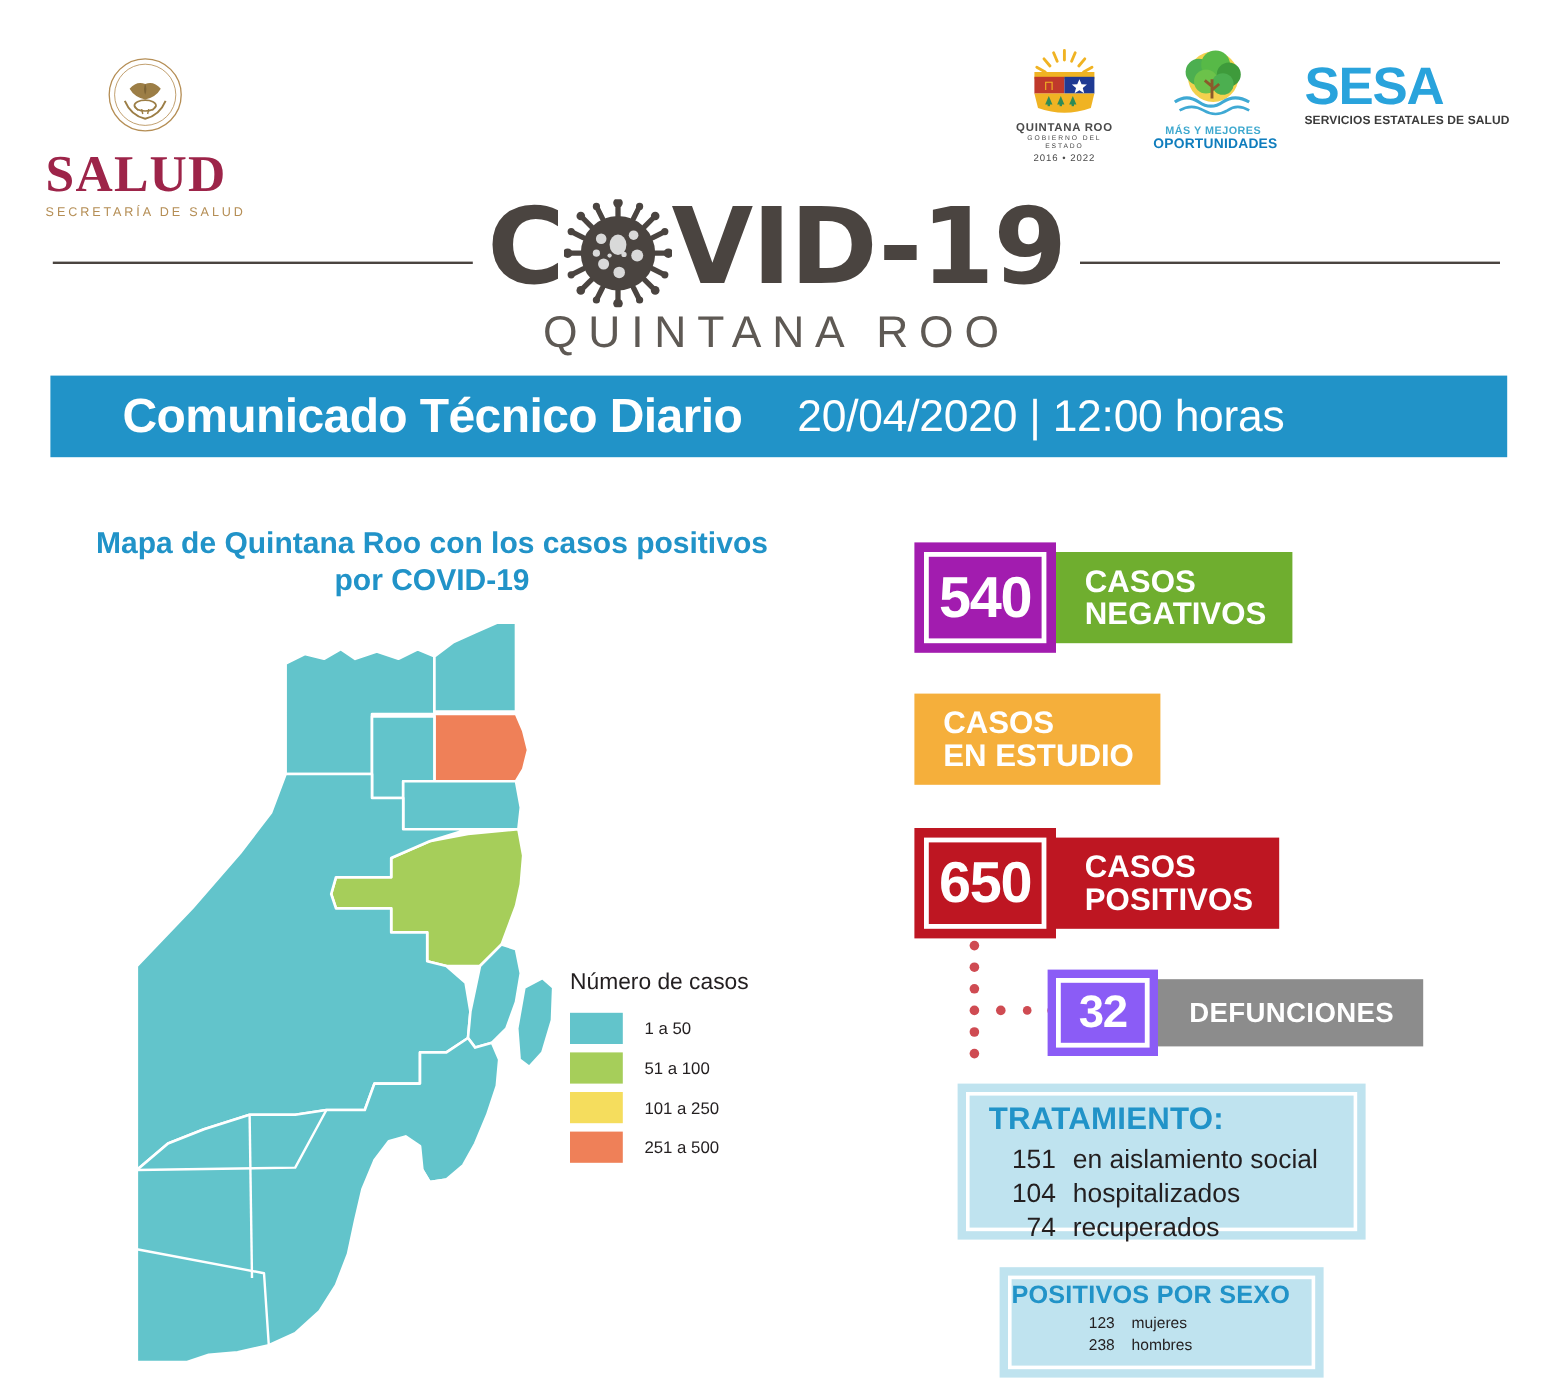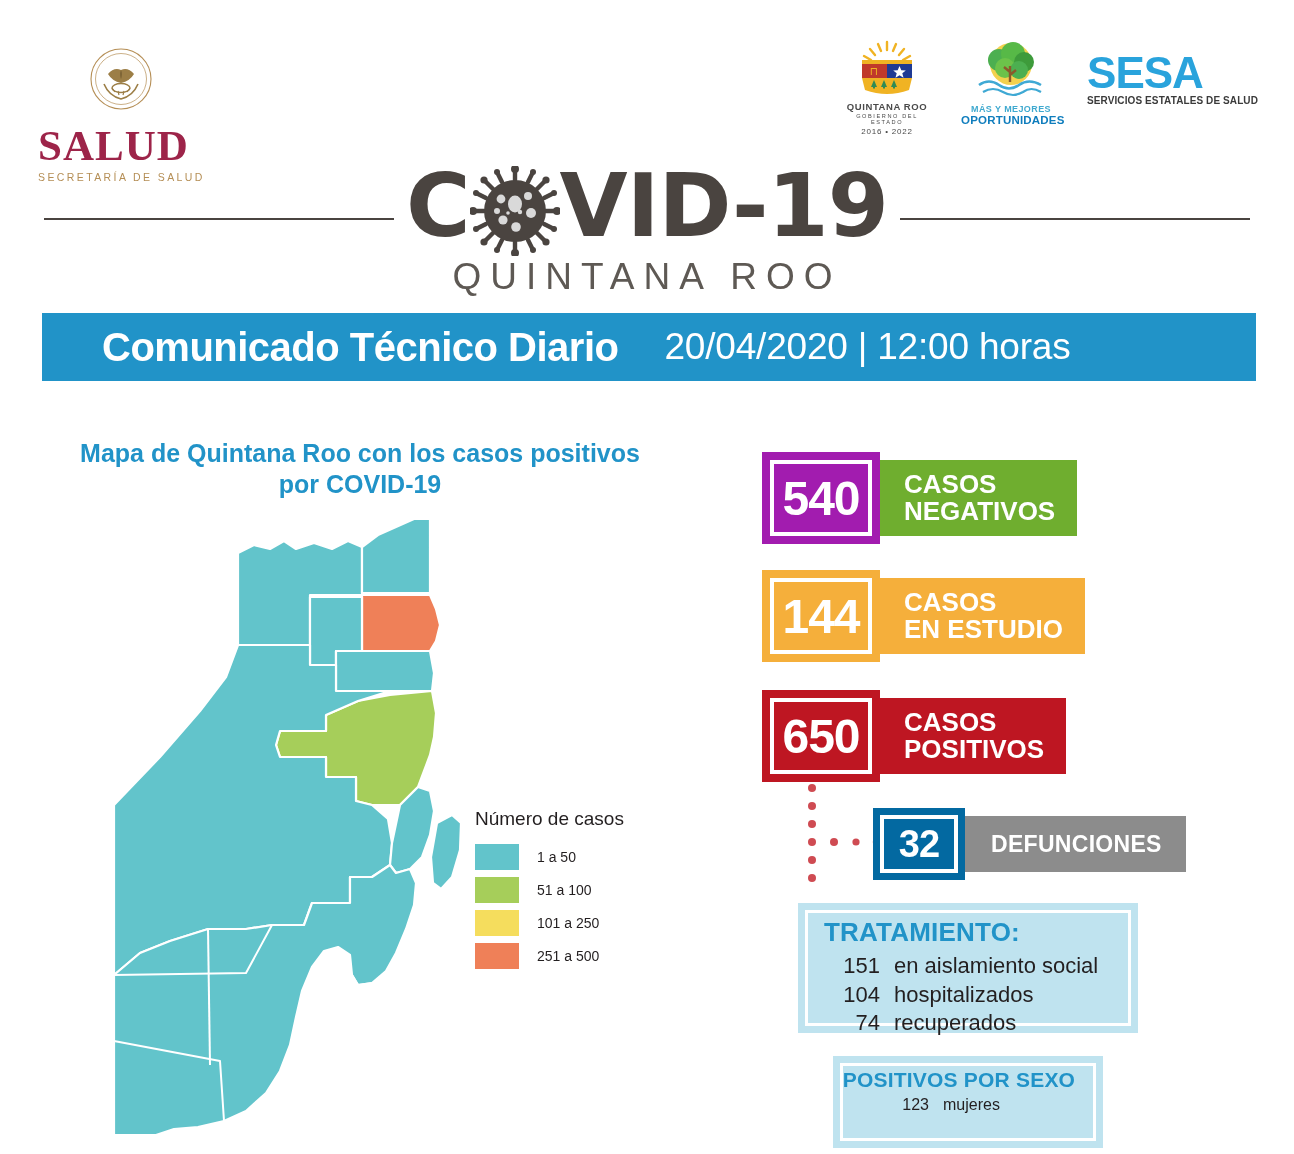--- a/index.html
+++ b/index.html
@@ -243,21 +243,21 @@
 
   #stat-positivos { left: 762px; top: 690px; }
   #stat-positivos .stat-num { width: 118px; height: 92px; background: #BE1622; }
   #stat-positivos .stat-num span { font-size: 48px; }
   #stat-positivos .stat-label {
     background: #BE1622; height: 76px; margin-top: 8px;
     padding: 0 22px 0 24px; font-size: 26px;
   }
 
   #stat-defunciones { left: 873px; top: 808px; }
-  #stat-defunciones .stat-num { width: 92px; height: 72px; background: #0369a1; }
+  #stat-defunciones .stat-num { width: 92px; height: 72px; background: #8b5cf6; }
   #stat-defunciones .stat-num span { font-size: 38px; }
   #stat-defunciones .stat-label {
     background: #8C8C8C; height: 56px; margin-top: 8px;
     padding: 0 24px 0 26px; font-size: 23px; letter-spacing: 0.3px;
   }
   #stat-defunciones .stat-num .inner-border { left: 7px; top: 7px; right: 7px; bottom: 7px; border-width: 4px; }
 
   
   .connector { position: absolute; left: 806px; top: 782px; width: 110px; height: 110px; }
 
@@ -283,21 +283,21 @@
     letter-spacing: 0.2px;
     margin-bottom: 4px;
   }
   .tline { display: flex; align-items: baseline; font-size: 22px; color: #231f20; line-height: 1.3; }
   .tline .tnum { width: 56px; text-align: right; flex: none; }
   .tline .ttext { margin-left: 14px; }
 
   #panel-sexo { left: 833px; top: 1056px; width: 270px; height: 92px; }
   #panel-sexo .panel-content { padding: 12px 18px 0 0; text-align: center; }
   #panel-sexo .panel-heading { font-size: 21px; margin-bottom: 2px; }
-  .sline { display: flex; align-items: baseline; font-size: 16px; color: #231f20; line-height: 1.35; justify-content: center; }
+  .sline { display: flex; align-items: baseline; font-size: 13px; color: #231f20; line-height: 1.35; justify-content: center; }
   .sline .snum { width: 52px; text-align: right; flex: none; }
   .sline .stext { margin-left: 14px; width: 98px; text-align: left; }
 </style>
 </head>
 <body>
 
 <div class="header">
 
   <div class="salud-logo">
     <div class="eagle-seal">
@@ -498,24 +498,20 @@
 <div class="stat" id="stat-negativos">
   <div class="stat-num">
     <div class="inner-border"></div>
     <span>540</span>
   </div>
   <div class="stat-label">CASOS
 NEGATIVOS</div>
 </div>
 
 <div class="stat" id="stat-estudio">
-  <div class="stat-num">
-    <div class="inner-border"></div>
-    <span>144</span>
-  </div>
   <div class="stat-label">CASOS
 EN ESTUDIO</div>
 </div>
 
 <div class="stat" id="stat-positivos">
   <div class="stat-num">
     <div class="inner-border"></div>
     <span>650</span>
   </div>
   <div class="stat-label">CASOS
@@ -566,14 +562,18 @@
 </div>
 
 <div class="panel" id="panel-sexo">
   <div class="panel-inner"></div>
   <div class="panel-content">
     <div class="panel-heading">POSITIVOS POR SEXO</div>
     <div class="sline">
       <div class="snum">123</div>
       <div class="stext">mujeres</div>
     </div>
+    <div class="sline">
+      <div class="snum">238</div>
+      <div class="stext">hombres</div>
+    </div>
   </div>
 </div>
 
 </body></html>

